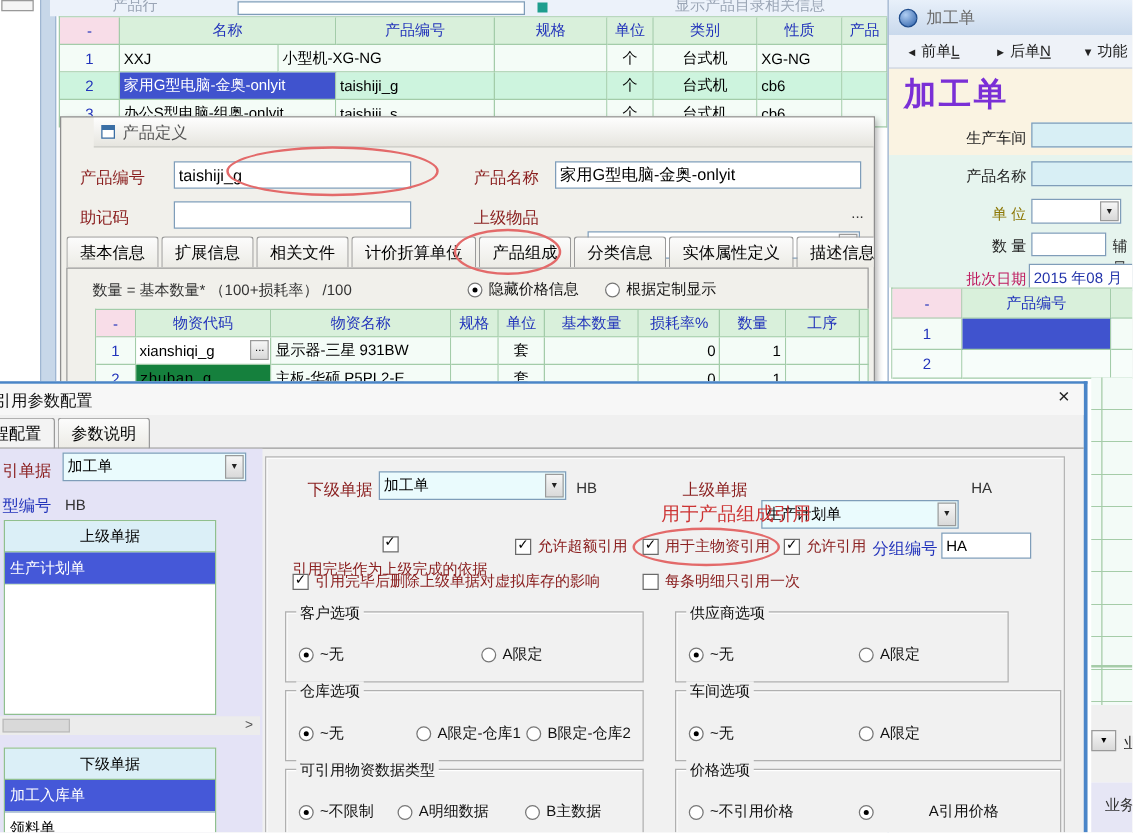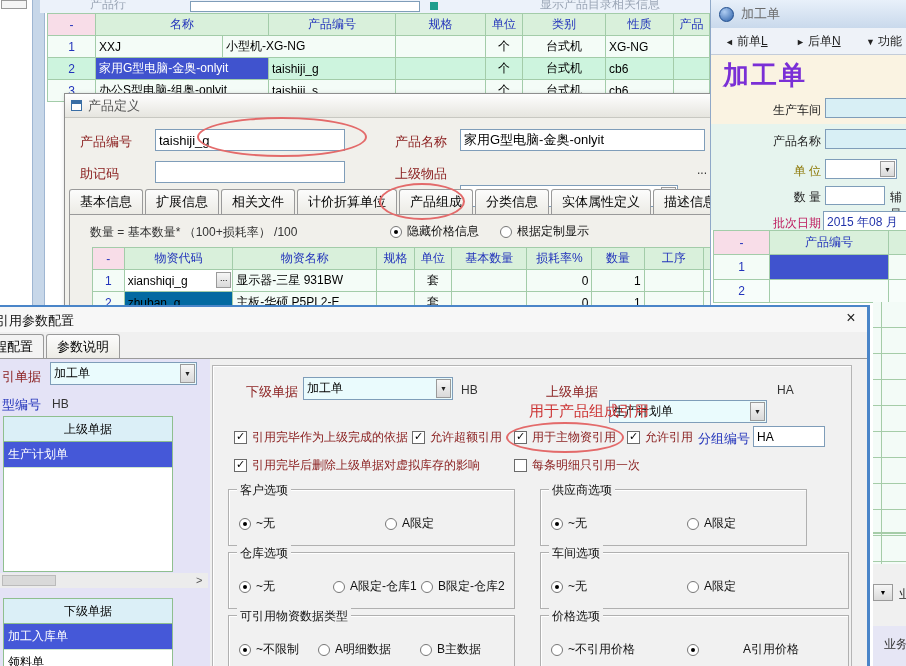--- a/index.html
+++ b/index.html
@@ -98,21 +98,21 @@
       <div class="gc t1">办公S型电脑-组奥-onlyit</div>
       <div class="gc t2">taishiji_s</div>
       <div class="gc t3"></div>
       <div class="gc ce t4">个</div>
       <div class="gc ce t5">台式机</div>
       <div class="gc t6">cb6</div>
       <div class="gc t7"></div>
     </div>
   </div>
 
-  <div class="abs dlg" style="left:64px;top:93px;width:652px;height:217px;overflow:hidden;z-index:2;">
+  <div class="abs dlg" style="left:48px;top:93px;width:652px;height:217px;overflow:hidden;z-index:2;padding-left:26px;">
     <div class="dlg-title">
       <span style="width:11px;height:11px;border:1px solid #3A6EA5;background:linear-gradient(#fff 60%,#fff);border-top:4px solid #3A6EA5;display:inline-block;"></span>
       <span style="font-size:13px;">产品定义</span>
     </div>
     <span class="abs maroon" style="left:15px;top:39px;font-size:13px;">产品编号</span>
     <div class="abs input" style="left:90px;top:35px;width:190px;height:22px;font-size:13px;">taishiji_g</div>
     <span class="abs maroon" style="left:330px;top:39px;font-size:13px;">产品名称</span>
     <div class="abs input" style="left:395px;top:35px;width:245px;height:22px;font-size:13px;">家用G型电脑-金奥-onlyit</div>
     <span class="abs maroon" style="left:15px;top:71px;font-size:13px;">助记码</span>
     <div class="abs input" style="left:90px;top:67px;width:190px;height:22px;"></div>
@@ -168,21 +168,21 @@
         <div class="gc p3"></div>
         <div class="gc ce p4">套</div>
         <div class="gc ra p5"></div>
         <div class="gc ra p6">0</div>
         <div class="gc ra p7">1</div>
         <div class="gc p8"></div>
         <div class="gc p9"></div>
       </div>
       <div class="grow r-light">
         <div class="gc numc p0">2</div>
-        <div class="gc p1" style="background:#0369a1;">zhuban_g</div>
+        <div class="gc p1" style="background:#15803d;font-family:Liberation Mono, monospace;">zhuban_g</div>
         <div class="gc p2">主板-华硕 P5PL2-E</div>
         <div class="gc p3"></div>
         <div class="gc ce p4">套</div>
         <div class="gc ra p5"></div>
         <div class="gc ra p6">0</div>
         <div class="gc ra p7">1</div>
         <div class="gc p8"></div>
         <div class="gc p9"></div>
       </div>
     </div>
@@ -306,21 +306,21 @@
       </div>
       <span class="abs" style="left:248px;top:17px;color:#333;">HB</span>
       <span class="abs maroon" style="left:333px;top:17px;font-size:13px;">上级单据</span>
       <div class="abs input combo" style="left:396px;top:11px;width:158px;height:23px;background:#EAFBFD;">
         <span>生产计划单</span>
         <span class="arr">▼</span>
       </div>
       <span class="abs" style="left:564px;top:17px;color:#333;">HA</span>
       <span class="abs" style="left:316px;top:36px;color:#CC3333;font-size:15px;">用于产品组成引用</span>
 
-      <div class="cbitem" style="left:21px;top:63px;">
+      <div class="cbitem" style="left:21px;top:63px;flex-direction:column;">
         <span class="cb on"></span>
         <span class="lb">引用完毕作为上级完成的依据</span>
       </div>
       <div class="cbitem" style="left:199px;top:63px;">
         <span class="cb on"></span>
         <span class="lb">允许超额引用</span>
       </div>
       <div class="cbitem" style="left:301px;top:63px;">
         <span class="cb on"></span>
         <span class="lb">用于主物资引用</span>

